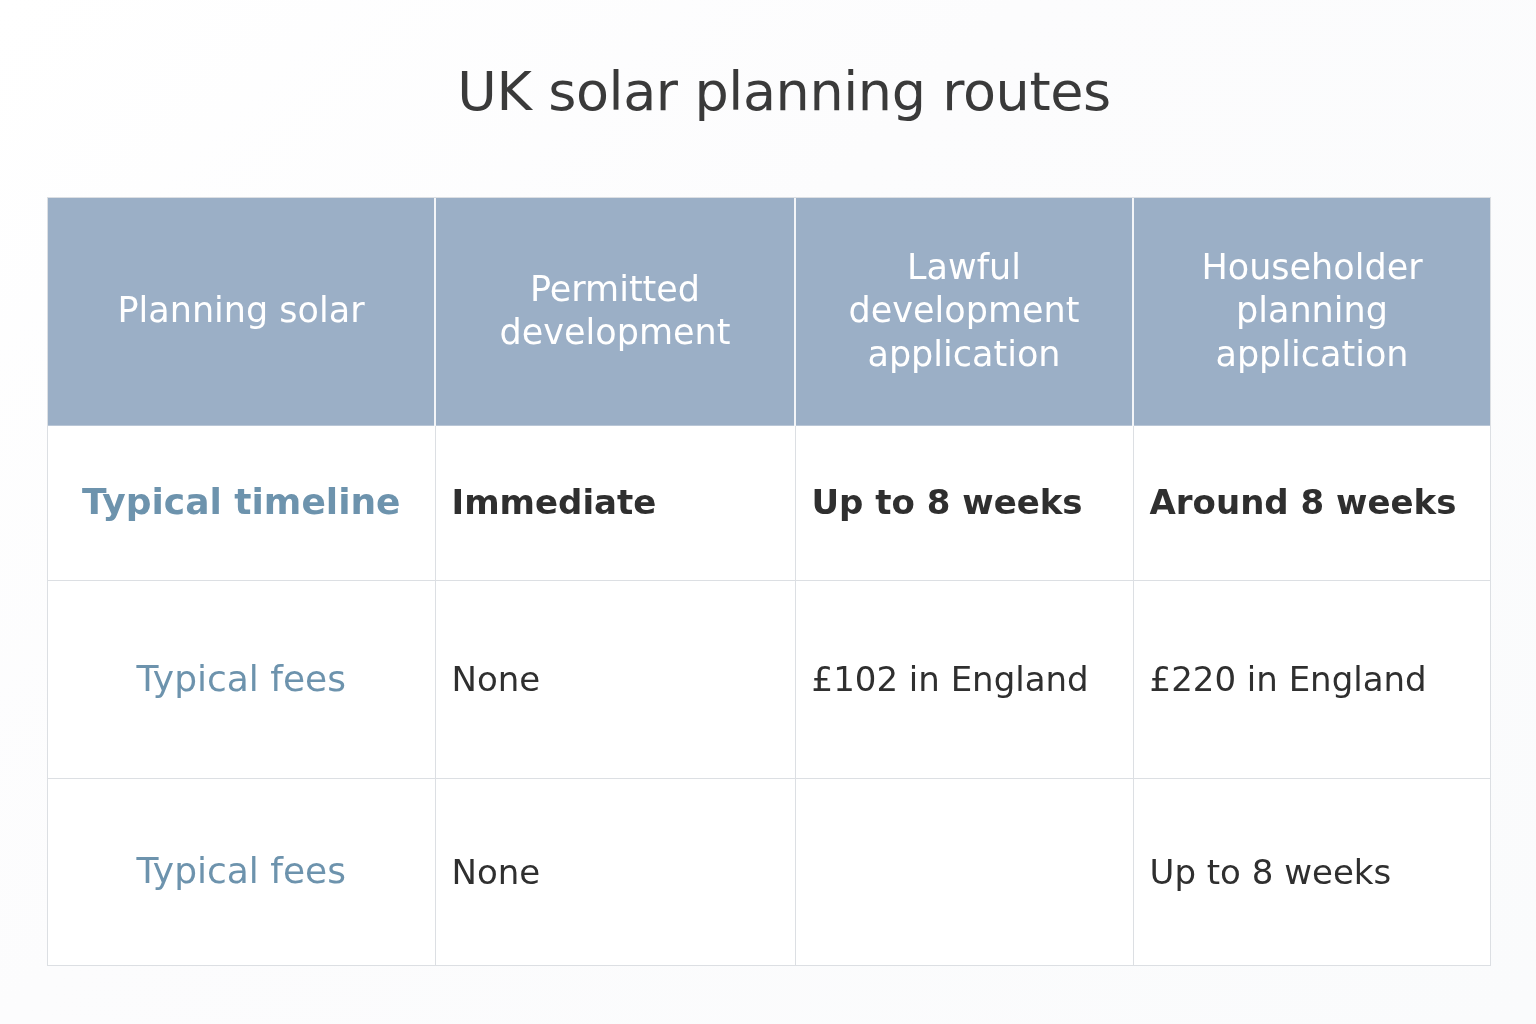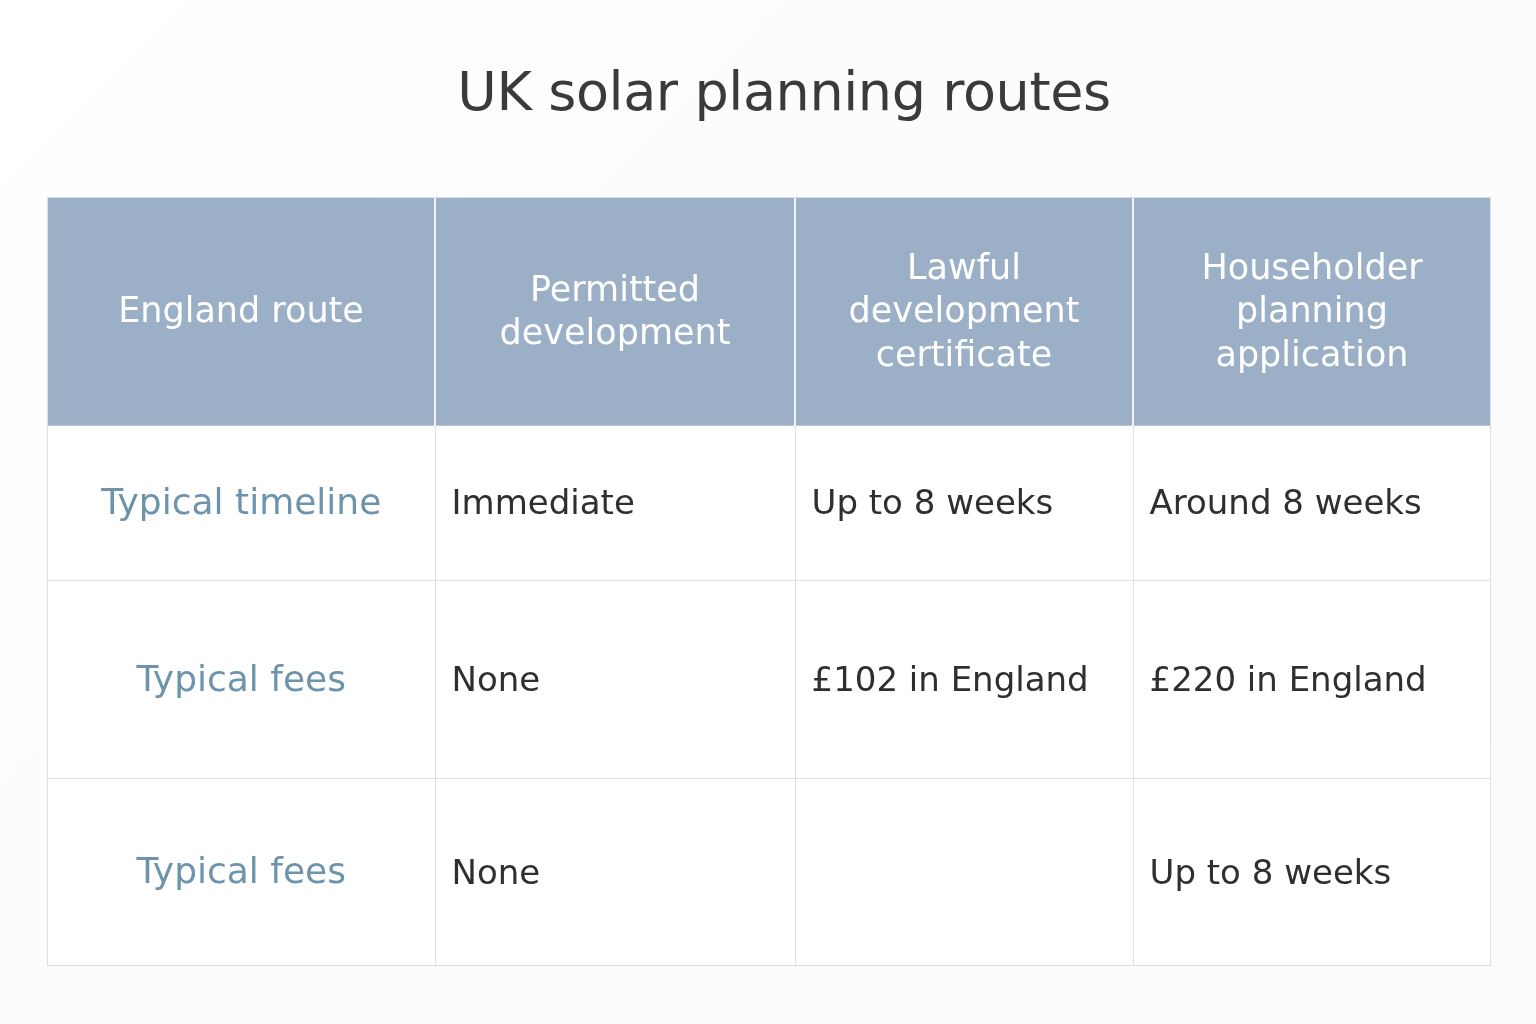--- a/index.html
+++ b/index.html
@@ -81,21 +81,21 @@
     vertical-align: middle;
     padding: 10px 16px;
     border-right: 1px solid #dcdfe3;
     border-bottom: 1px solid #dcdfe3;
     background: #ffffff;
     box-sizing: border-box;
   }
   tbody td:last-child { border-right: none; }
   tbody tr:last-child td { border-bottom: none; }
 
-  tbody tr.r1 td { height: 155px; }
+  tbody tr.r1 td { height: 155px; font-weight: bold; }
   tbody tr.r2 td { height: 198px; }
   tbody tr.r3 td { height: 187px; }
 
   td.rowhead {
     color: #6d93ad;
     text-align: center;
     font-size: 36px;
   }
 </style>
 </head>
@@ -108,23 +108,23 @@
   <div class="table-wrap">
     <table class="routes">
       <colgroup>
         <col class="c1">
           <col class="c2">
           <col class="c3">
           <col class="c4">
       </colgroup>
       <thead>
         <tr>
-          <th>England route</th>
+          <th>Planning solar</th>
           <th>Permitted development</th>
-          <th>Lawful development certificate</th>
+          <th>Lawful development application</th>
           <th>Householder planning application</th>
         </tr>
       </thead>
       <tbody>
 
         <tr class="r1">
           <td class="rowhead">Typical timeline</td>
           <td>Immediate</td>
           <td>Up to 8 weeks</td>
           <td>Around 8 weeks</td>

